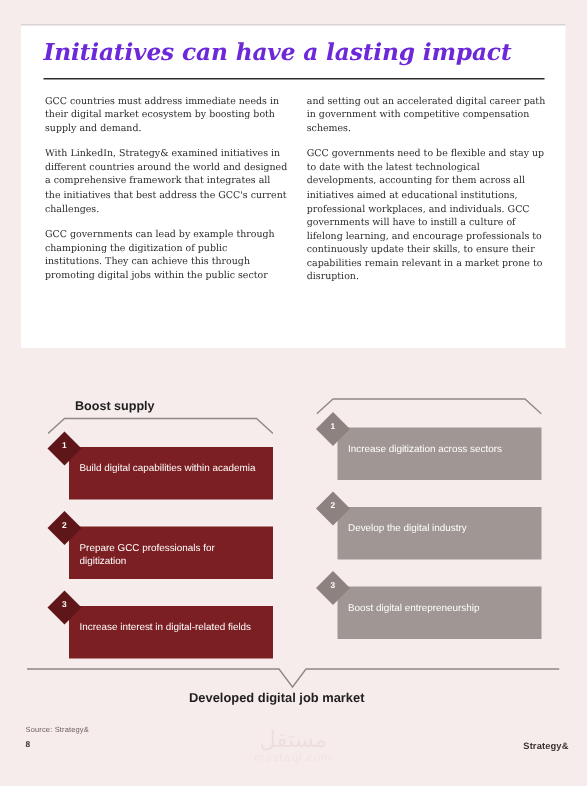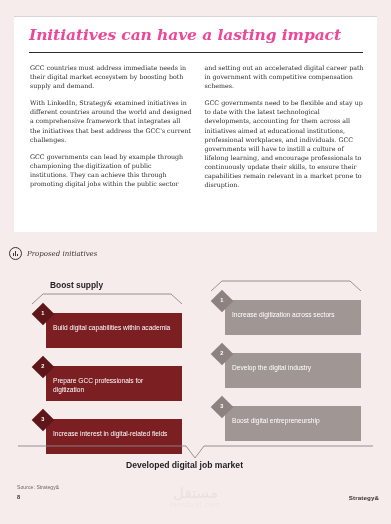--- a/index.html
+++ b/index.html
@@ -40,21 +40,21 @@
   }
 
   .page-title {
     position: absolute;
     left: 15px;
     top: 9px;
     font-family: "DejaVu Serif", "Liberation Serif", serif;
     font-style: italic;
     font-weight: bold;
     font-size: 15.5px;
-    color: #ec4899;
+    color: #6d28d9;
     letter-spacing: -0.1px;
     white-space: nowrap;
   }
   .title-rule {
     position: absolute;
     left: 15px;
     top: 36px;
     width: 334px;
     height: 1px;
     background: #2b2b2b;
@@ -124,21 +124,21 @@
     font-family: "DejaVu Serif", "Liberation Serif", serif;
     font-style: italic;
     font-size: 7px;
     color: #3a3330;
     white-space: nowrap;
   }
 
   
   .col {
     position: absolute;
-    top: 40px;
+    top: 25px;
     width: 150px;
   }
   .col-left  { left: 32px; }
   .col-right { left: 211px; }
 
   .col-title {
     font-size: 8.4px;
     font-weight: bold;
     color: #1f1f1f;
     text-align: left;
@@ -293,28 +293,20 @@
       </div>
       <div class="body-col">
         <p>and setting out an accelerated digital career path in government with competitive compensation schemes.</p>
         <p>GCC governments need to be flexible and stay up to date with the latest technological developments, accounting for them across all initiatives aimed at educational institutions, professional workplaces, and individuals. GCC governments will have to instill a culture of lifelong learning, and encourage professionals to continuously update their skills, to ensure their capabilities remain relevant in a market prone to disruption.</p>
       </div>
     </div>
   </div>
 
   <div class="diagram">
 
-    <div class="section-head">
-      <span class="chart-badge">
-        <i></i>
-          <i></i>
-          <i></i>
-      </span>
-      <span class="section-head-label">Proposed initiatives</span>
-    </div>
 
     <div class="col col-left">
       <div class="col-title">Boost supply</div>
 
       <div class="bracket">
         <svg width="150" height="12" viewBox="0 0 150 12">
           <polyline points="0,11 11,1 139,1 150,11" fill="none" stroke="#8f8785" stroke-width="0.9"></polyline>
         </svg>
       </div>
 

